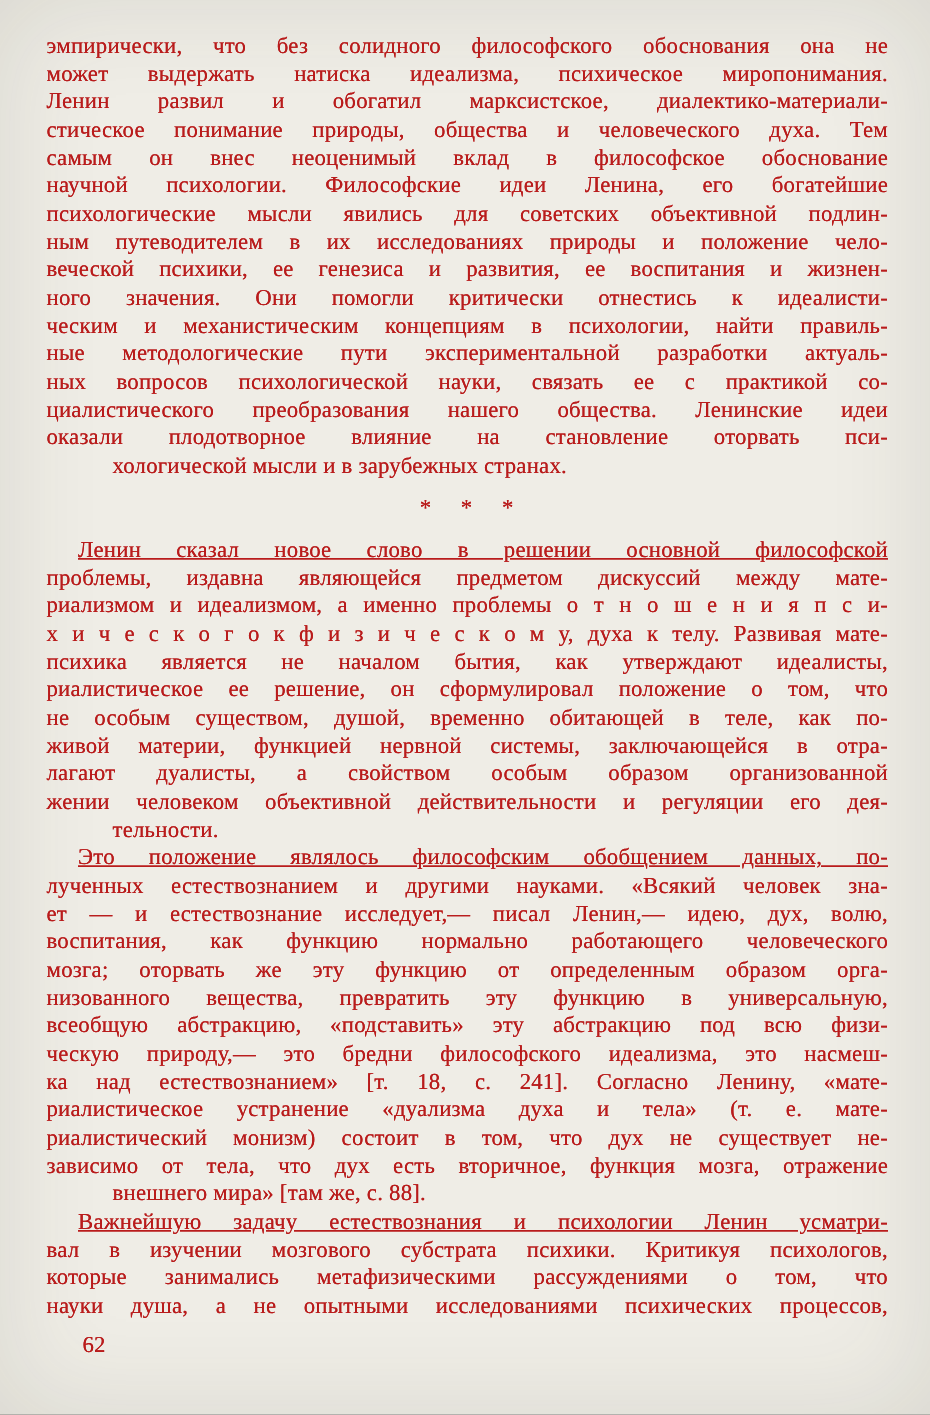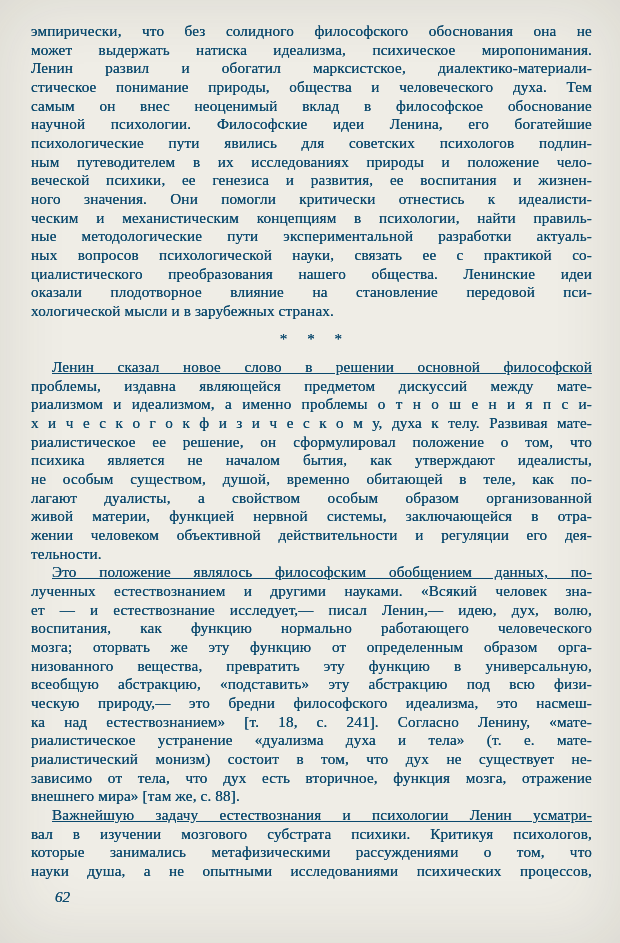--- a/index.html
+++ b/index.html
@@ -7,93 +7,92 @@
     padding: 0;
     background: #8e8d89;
   }
   .page {
     width: 620px;
     height: 943px;
     background: #efede6;
     position: relative;
     overflow: hidden;
     font-family: "Liberation Serif", "DejaVu Serif", serif;
-    color: #0c4a6e;
+    color: #b91c1c;
     box-shadow: inset 0 0 70px rgba(60,55,45,0.12);
   }
   .text-block {
     position: absolute;
     left: 31px;
     top: 22px;
     width: 561px;
   }
   .para { margin: 0; padding: 0; }
   .line {
     font-size: 15.2px;
     line-height: 18.65px;
     text-align: justify;
     text-align-last: justify;
     letter-spacing: 0.15px;
     text-shadow: 0 0 0.4px currentColor;
   }
-  .line.flush { text-align-last: left; }
+  .line.flush { text-align-last: left; margin-left: 44px; }
   .line.indent { text-indent: 21px; text-decoration: underline; }
   .separator {
     font-size: 15.2px;
     line-height: 18.65px;
     text-align: center;
     word-spacing: 14px;
     letter-spacing: 1px;
     margin: 9px 0 10px 0;
     text-shadow: 0 0 0.4px currentColor;
   }
   .page-number {
     position: absolute;
     left: 55px;
     top: 888px;
     font-size: 15.2px;
     line-height: 18.65px;
     text-shadow: 0 0 0.4px currentColor;
-    font-style: italic;
   }
 </style>
 </head>
 <body>
 
 <div class="page">
   <div class="text-block">
       <div class="para">
         <div class="line">эмпирически, что без солидного философского обоснования она не</div>
         <div class="line">может выдержать натиска идеализма, психическое миропонимания.</div>
         <div class="line">Ленин развил и обогатил марксистское, диалектико-материали-</div>
         <div class="line">стическое понимание природы, общества и человеческого духа. Тем</div>
         <div class="line">самым он внес неоценимый вклад в философское обоснование</div>
         <div class="line">научной психологии. Философские идеи Ленина, его богатейшие</div>
-        <div class="line">психологические пути явились для советских психологов подлин-</div>
+        <div class="line">психологические мысли явились для советских объективной подлин-</div>
         <div class="line">ным путеводителем в их исследованиях природы и положение чело-</div>
         <div class="line">веческой психики, ее генезиса и развития, ее воспитания и жизнен-</div>
         <div class="line">ного значения. Они помогли критически отнестись к идеалисти-</div>
         <div class="line">ческим и механистическим концепциям в психологии, найти правиль-</div>
         <div class="line">ные методологические пути экспериментальной разработки актуаль-</div>
         <div class="line">ных вопросов психологической науки, связать ее с практикой со-</div>
         <div class="line">циалистического преобразования нашего общества. Ленинские идеи</div>
-        <div class="line">оказали плодотворное влияние на становление передовой пси-</div>
+        <div class="line">оказали плодотворное влияние на становление оторвать пси-</div>
         <div class="line flush">хологической мысли и в зарубежных странах.</div>
       </div>
       <div class="separator">* * *</div>
       <div class="para">
         <div class="line indent">Ленин сказал новое слово в решении основной философской</div>
         <div class="line">проблемы, издавна являющейся предметом дискуссий между мате-</div>
         <div class="line">риализмом и идеализмом, а именно проблемы  о т н о ш е н и я  п с и-</div>
         <div class="line">х и ч е с к о г о  к  ф и з и ч е с к о м у,  духа к телу. Развивая мате-</div>
+        <div class="line">психика является не началом бытия, как утверждают идеалисты,</div>
         <div class="line">риалистическое ее решение, он сформулировал положение о том, что</div>
-        <div class="line">психика является не началом бытия, как утверждают идеалисты,</div>
         <div class="line">не особым существом, душой, временно обитающей в теле, как по-</div>
+        <div class="line">живой материи, функцией нервной системы, заключающейся в отра-</div>
         <div class="line">лагают дуалисты, а свойством особым образом организованной</div>
-        <div class="line">живой материи, функцией нервной системы, заключающейся в отра-</div>
         <div class="line">жении человеком объективной действительности и регуляции его дея-</div>
         <div class="line flush">тельности.</div>
       </div>
       <div class="para">
         <div class="line indent">Это положение являлось философским обобщением данных, по-</div>
         <div class="line">лученных естествознанием и другими науками. «Всякий человек зна-</div>
         <div class="line">ет — и естествознание исследует,— писал Ленин,— идею, дух, волю,</div>
         <div class="line">воспитания, как функцию нормально работающего человеческого</div>
         <div class="line">мозга; оторвать же эту функцию от определенным образом орга-</div>
         <div class="line">низованного вещества, превратить эту функцию в универсальную,</div>

